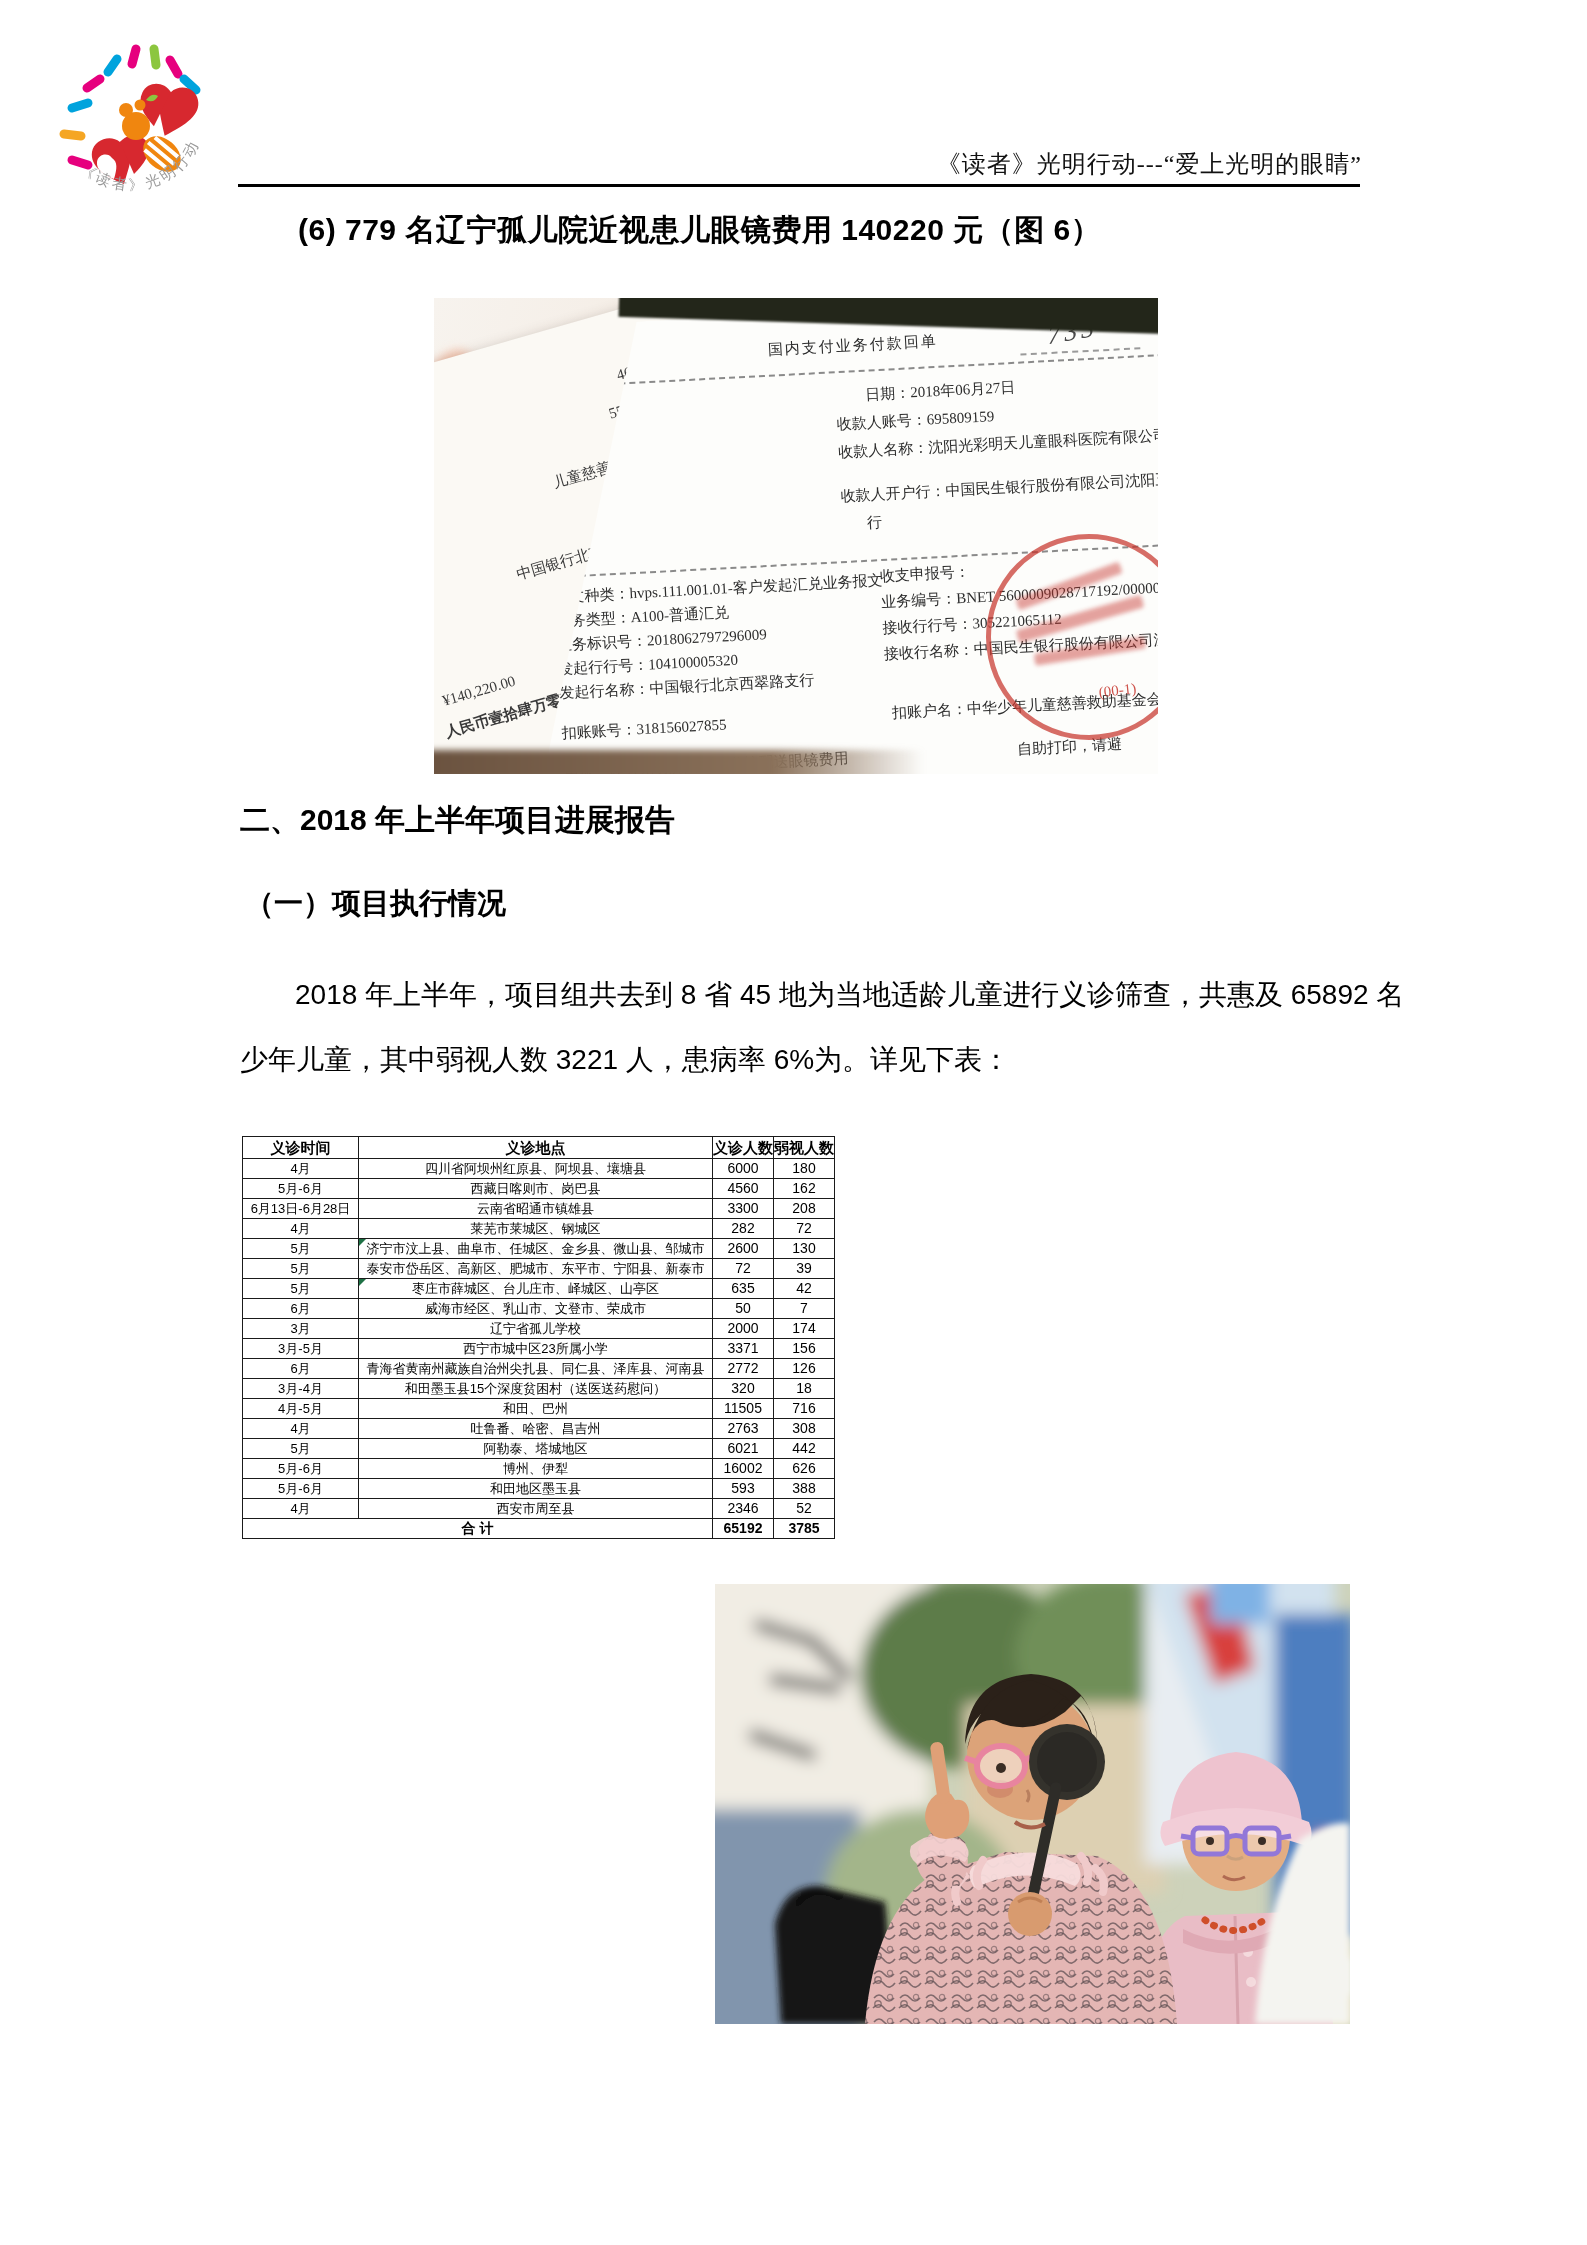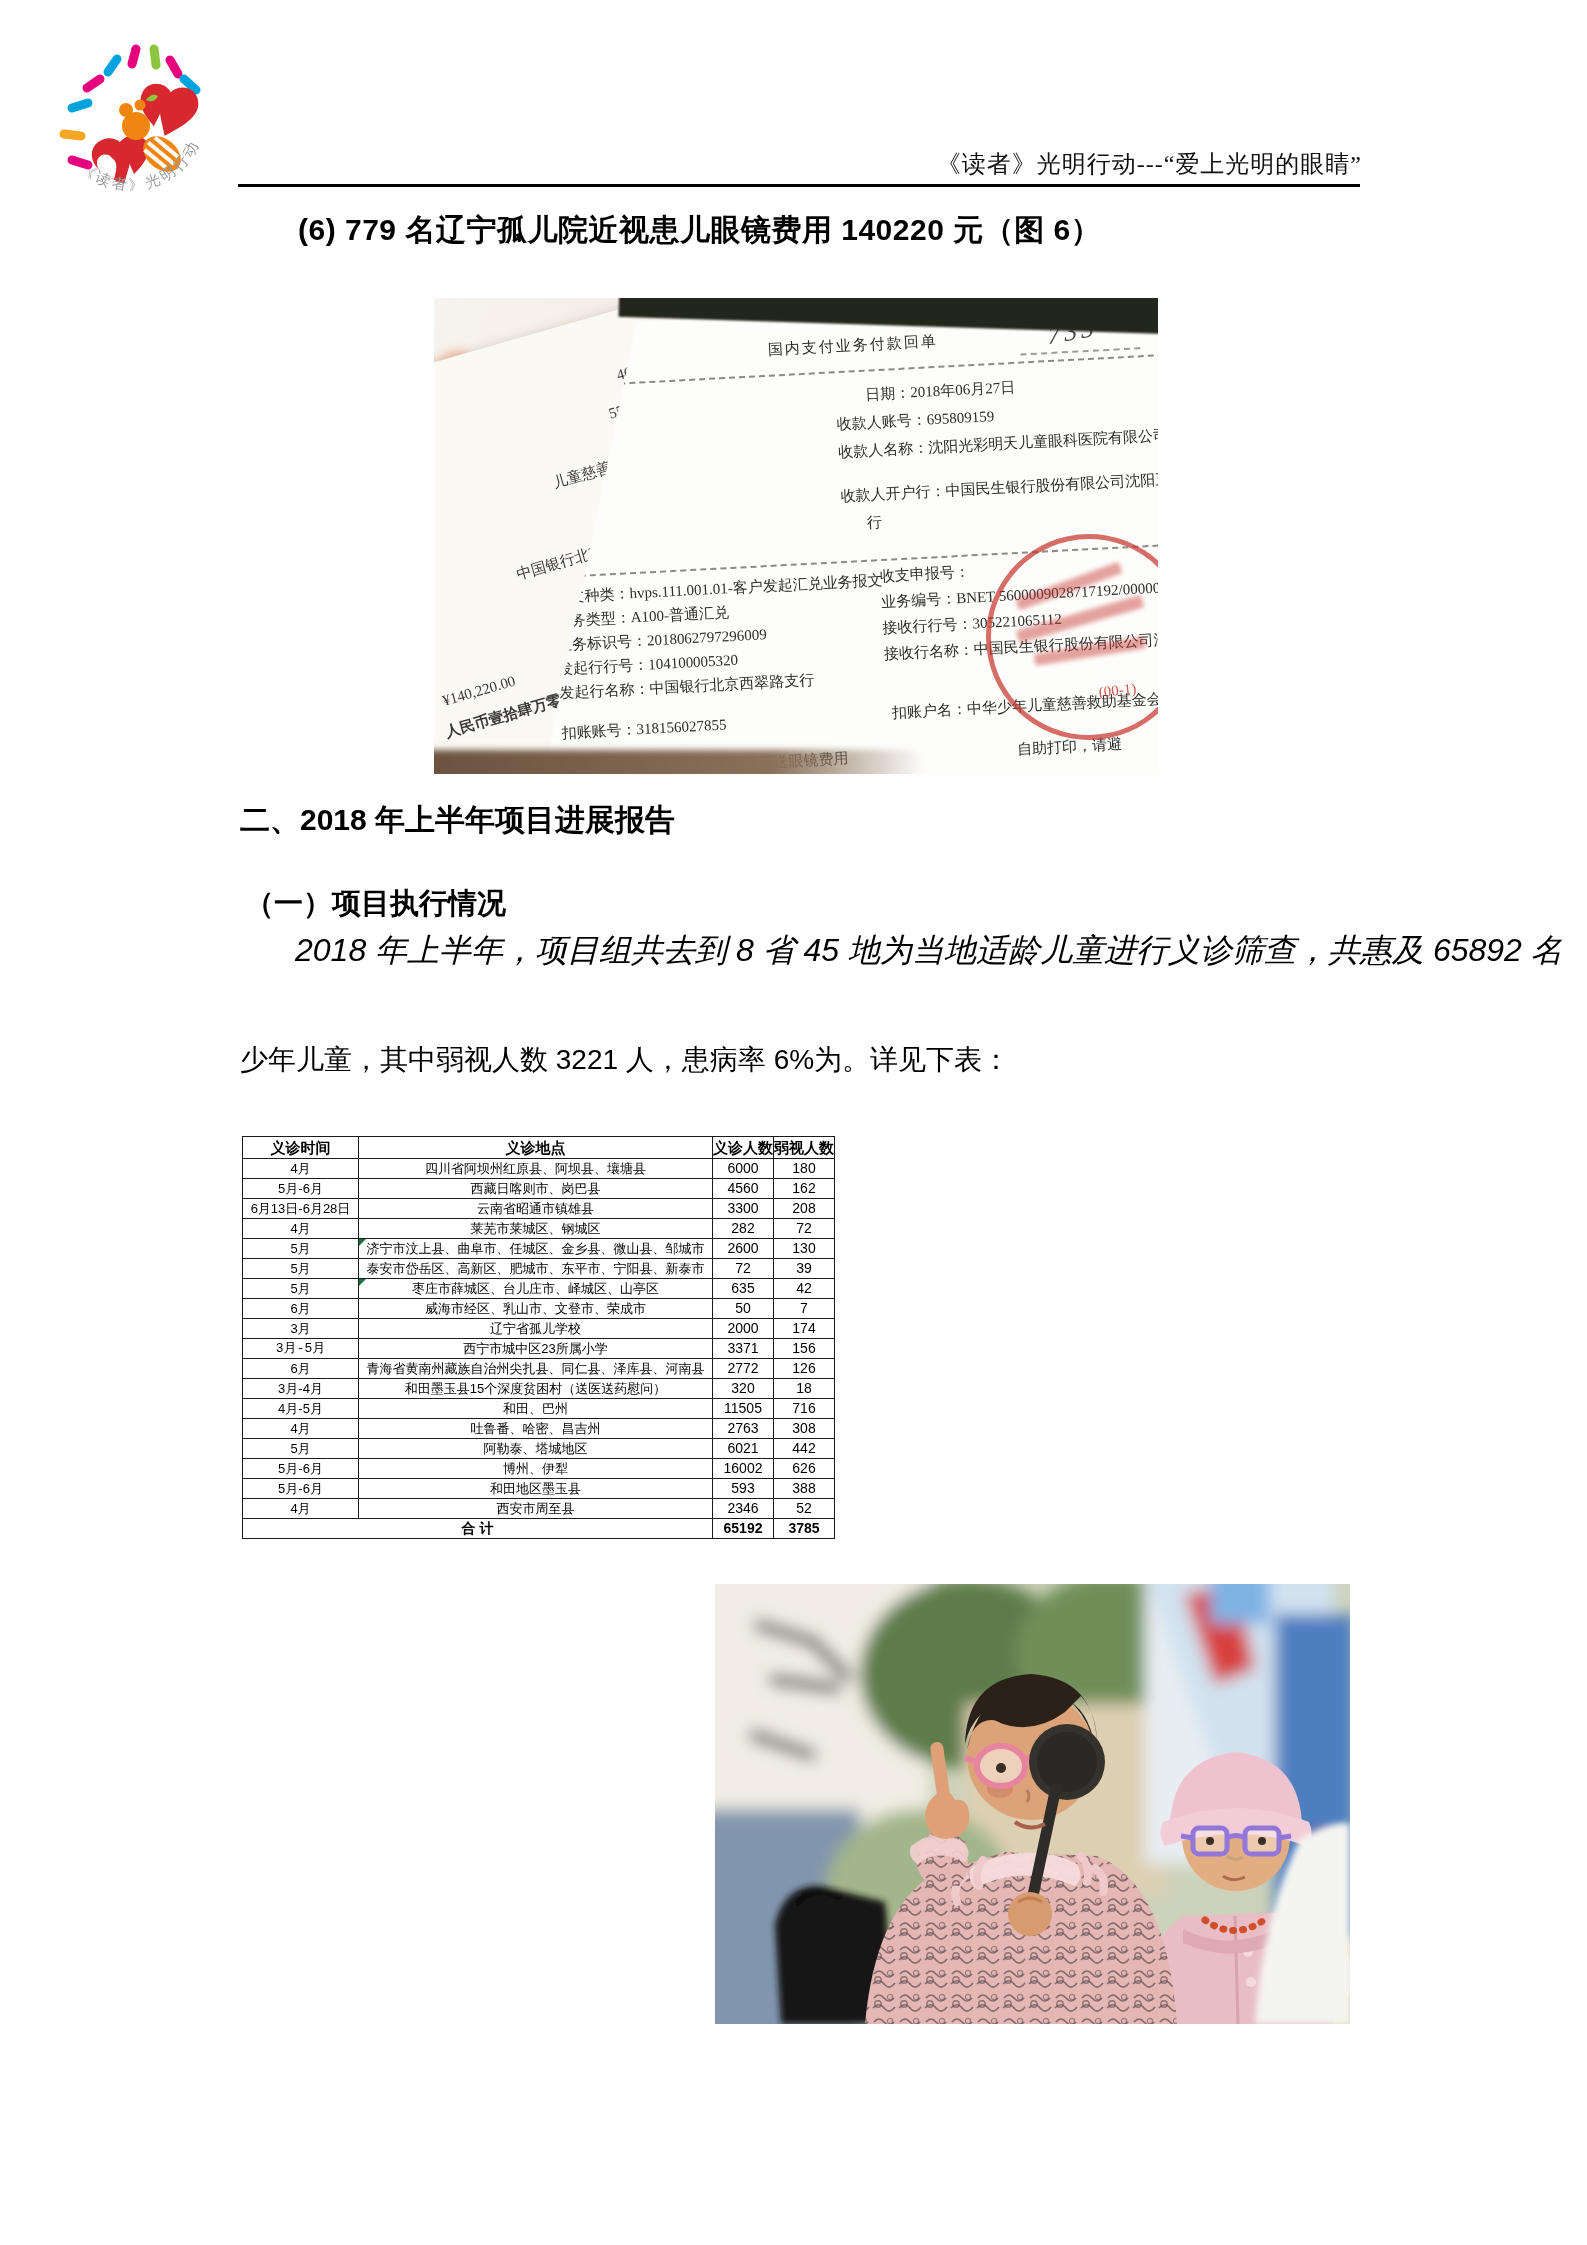--- a/index.html
+++ b/index.html
@@ -10,21 +10,21 @@
   
   #logo{left:50px;top:42px;width:175px;height:170px;}
   #slogan{left:600px;top:148px;width:762px;text-align:right;
           font-family:"Liberation Serif",serif;font-size:24px;color:#111;letter-spacing:1px;}
   #rule{left:238px;top:184px;width:1122px;height:3px;background:#000;}
 
   
   #h6{left:298px;top:210px;font-size:30px;font-weight:700;letter-spacing:.5px;}
   #sec2-title{left:240px;top:800px;font-size:30px;font-weight:700;}
   #sec2-sub{left:245px;top:884px;font-size:29px;font-weight:700;}
-  #para1{left:295px;top:929px;font-size:32px;font-style:italic;}
+  #para1{left:295px;top:976px;font-size:28px;}
   #para2{left:240px;top:1041px;font-size:28px;}
 
   
   #photo1{left:434px;top:298px;width:724px;height:476px;overflow:hidden;
           background:linear-gradient(105deg,#f7f3ee 0%,#f3eae1 40%,#eedfd3 100%);}
   .finger{position:absolute;border-radius:50%;filter:blur(5px);}
   #finger-a{left:-30px;top:50px;width:75px;height:170px;background:#f4c6b0;transform:rotate(14deg);}
   #finger-b{left:-55px;top:285px;width:120px;height:240px;background:#edb098;}
   #finger-c{left:-20px;top:408px;width:170px;height:90px;background:#e9a184;}
   #darkband{position:absolute;left:185px;top:-12px;width:585px;height:40px;background:#23261a;
@@ -56,21 +56,21 @@
                 font-size:14px;text-align:center;margin-top:8px;}
   #screen-table td{border:1px solid #1a1a1a;height:19px;line-height:19px;padding:0;
                    overflow:hidden;white-space:nowrap;position:relative;}
   #screen-table .hd td{height:21px;font-weight:700;font-size:15px;}
   td.t-time{font-size:13px;}
   td.t-place{font-size:13px;}
   td.t-num{font-size:14px;}
   tr.total td{height:21px;font-weight:700;}
   td[data-flag="tri"]::before{content:"";position:absolute;left:0;top:0;
       border-top:7px solid #1e7145;border-right:7px solid transparent;}
-  td[data-flag="bar"]{border-left:3px solid #21a366;font-family:Liberation Mono, monospace;}
+  td[data-flag="bar"]{border-left:3px solid #21a366;}
 
   
   #photo2{left:715px;top:1584px;width:635px;height:440px;overflow:hidden;}
 </style>
 </head>
 <body>
 
 <svg id="logo" class="abs" viewBox="0 0 175 170">
   <g>
     <g fill="none" stroke-linecap="round" stroke-width="9">

